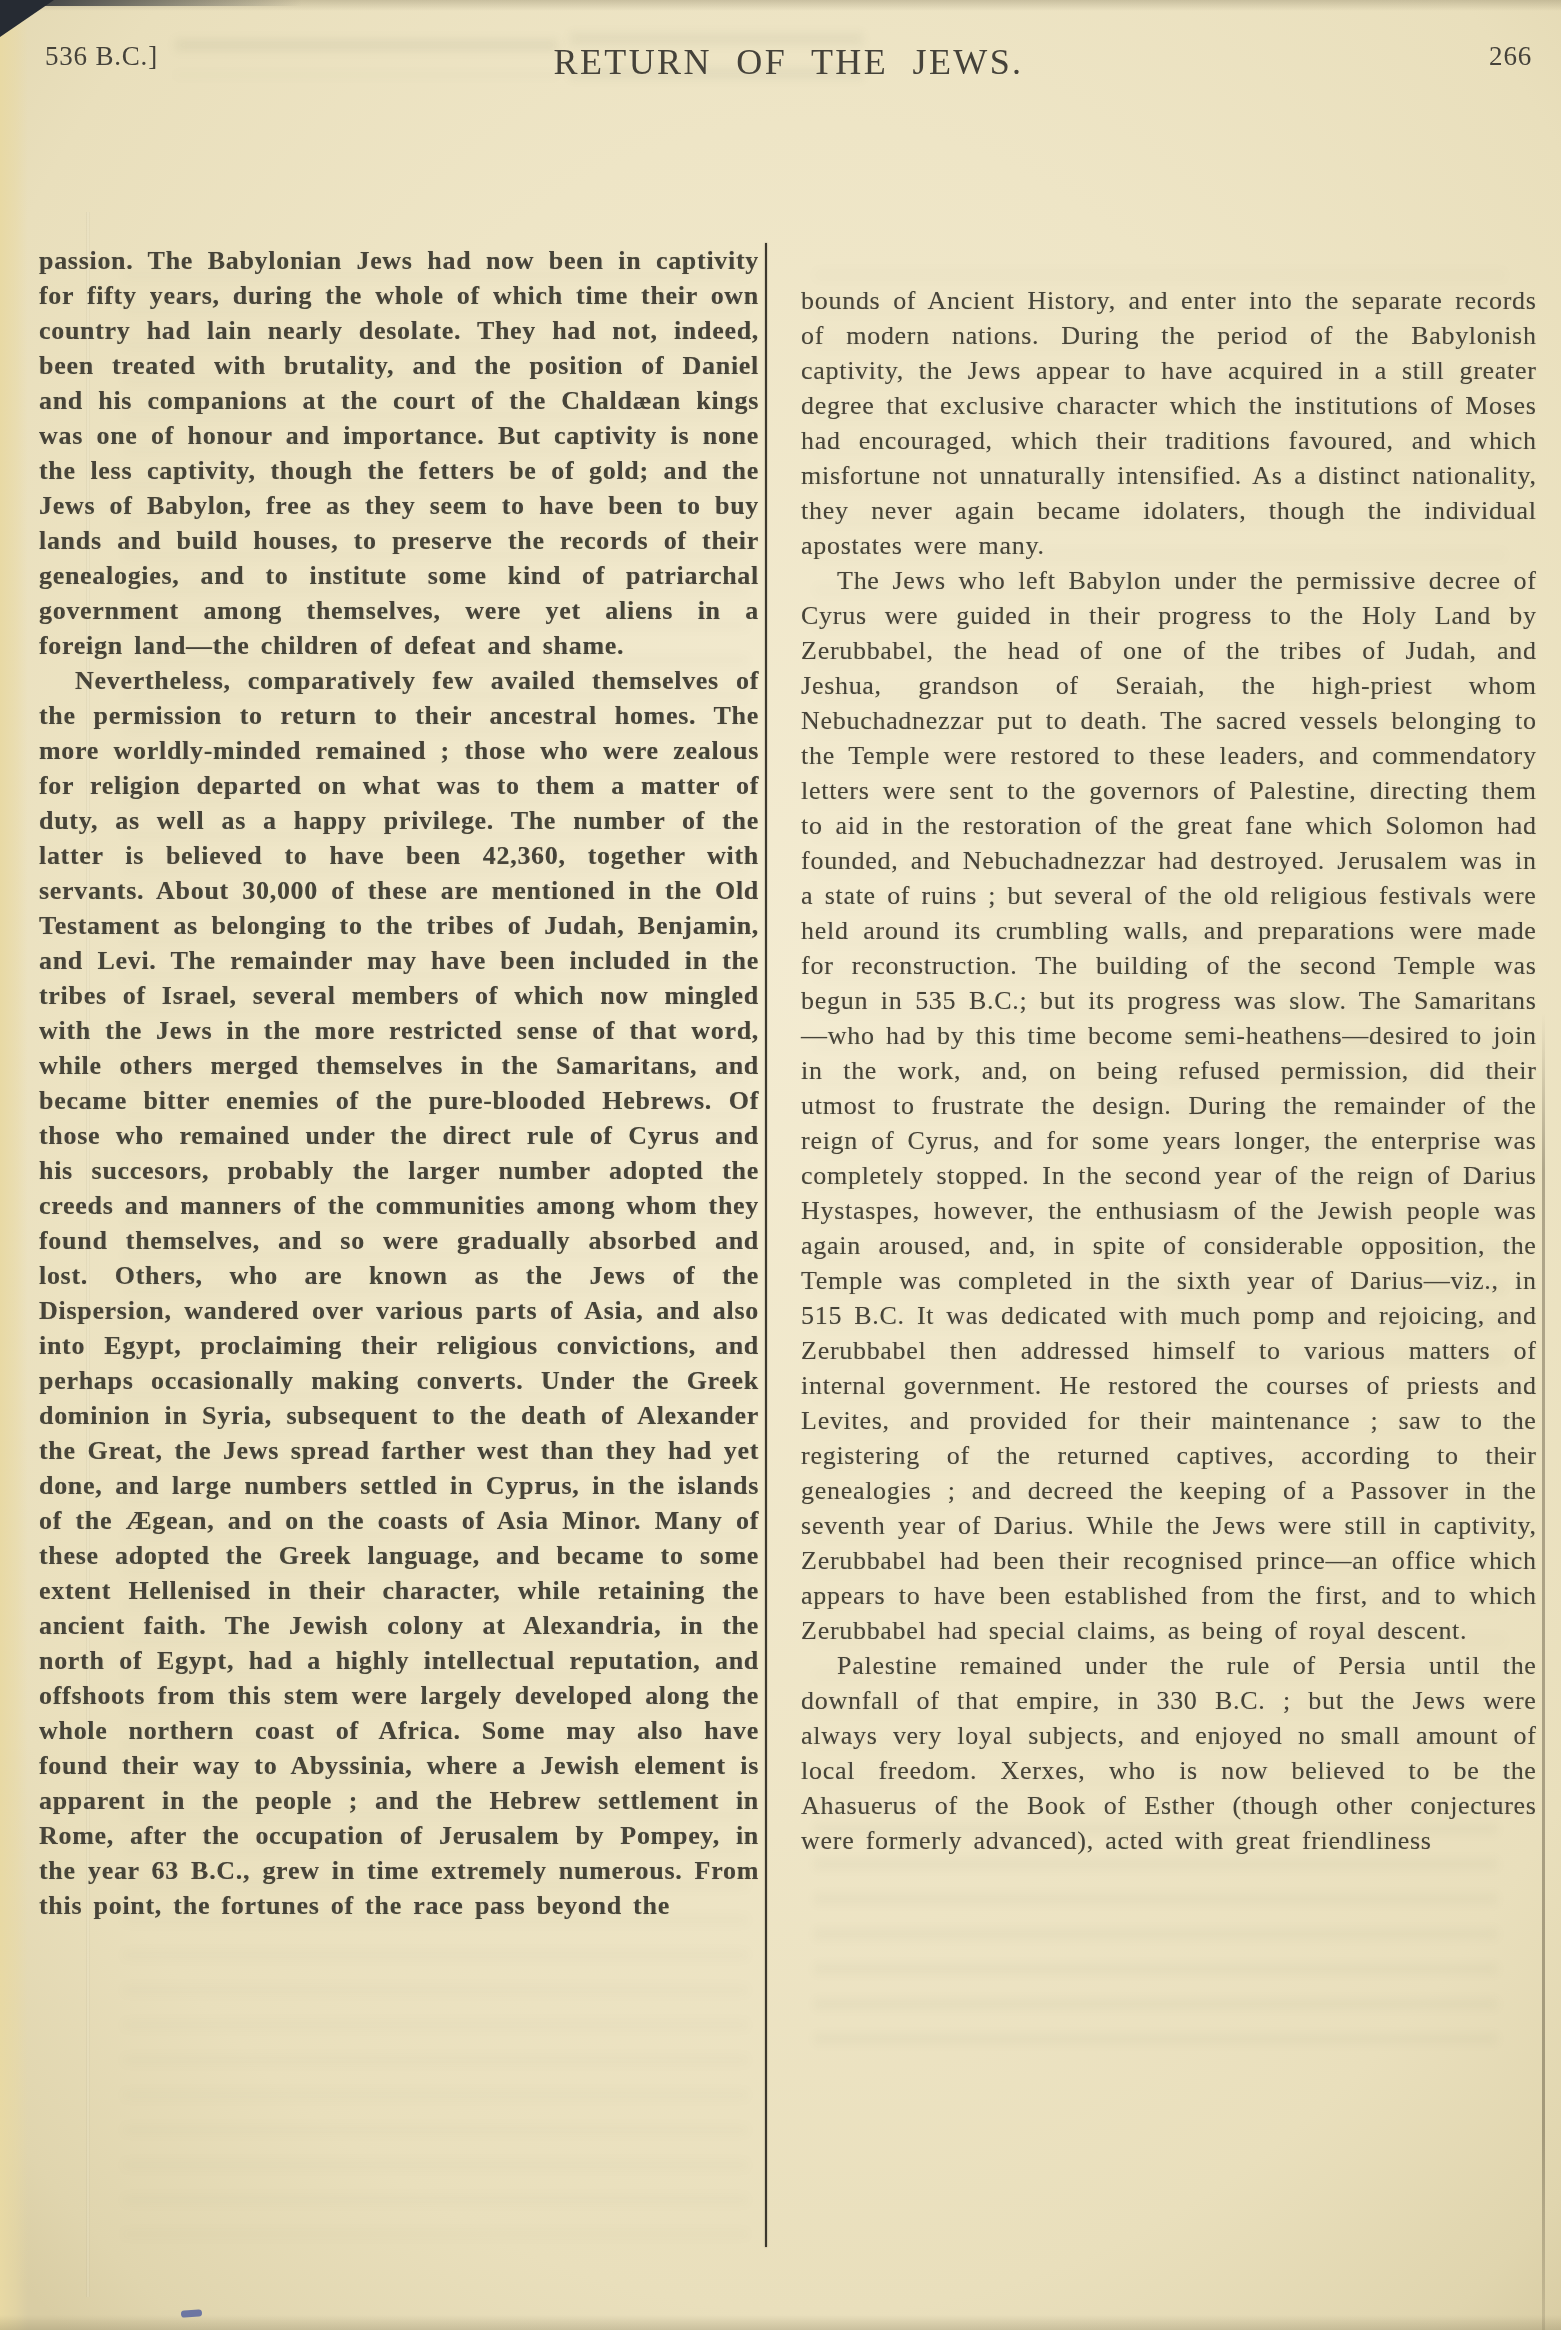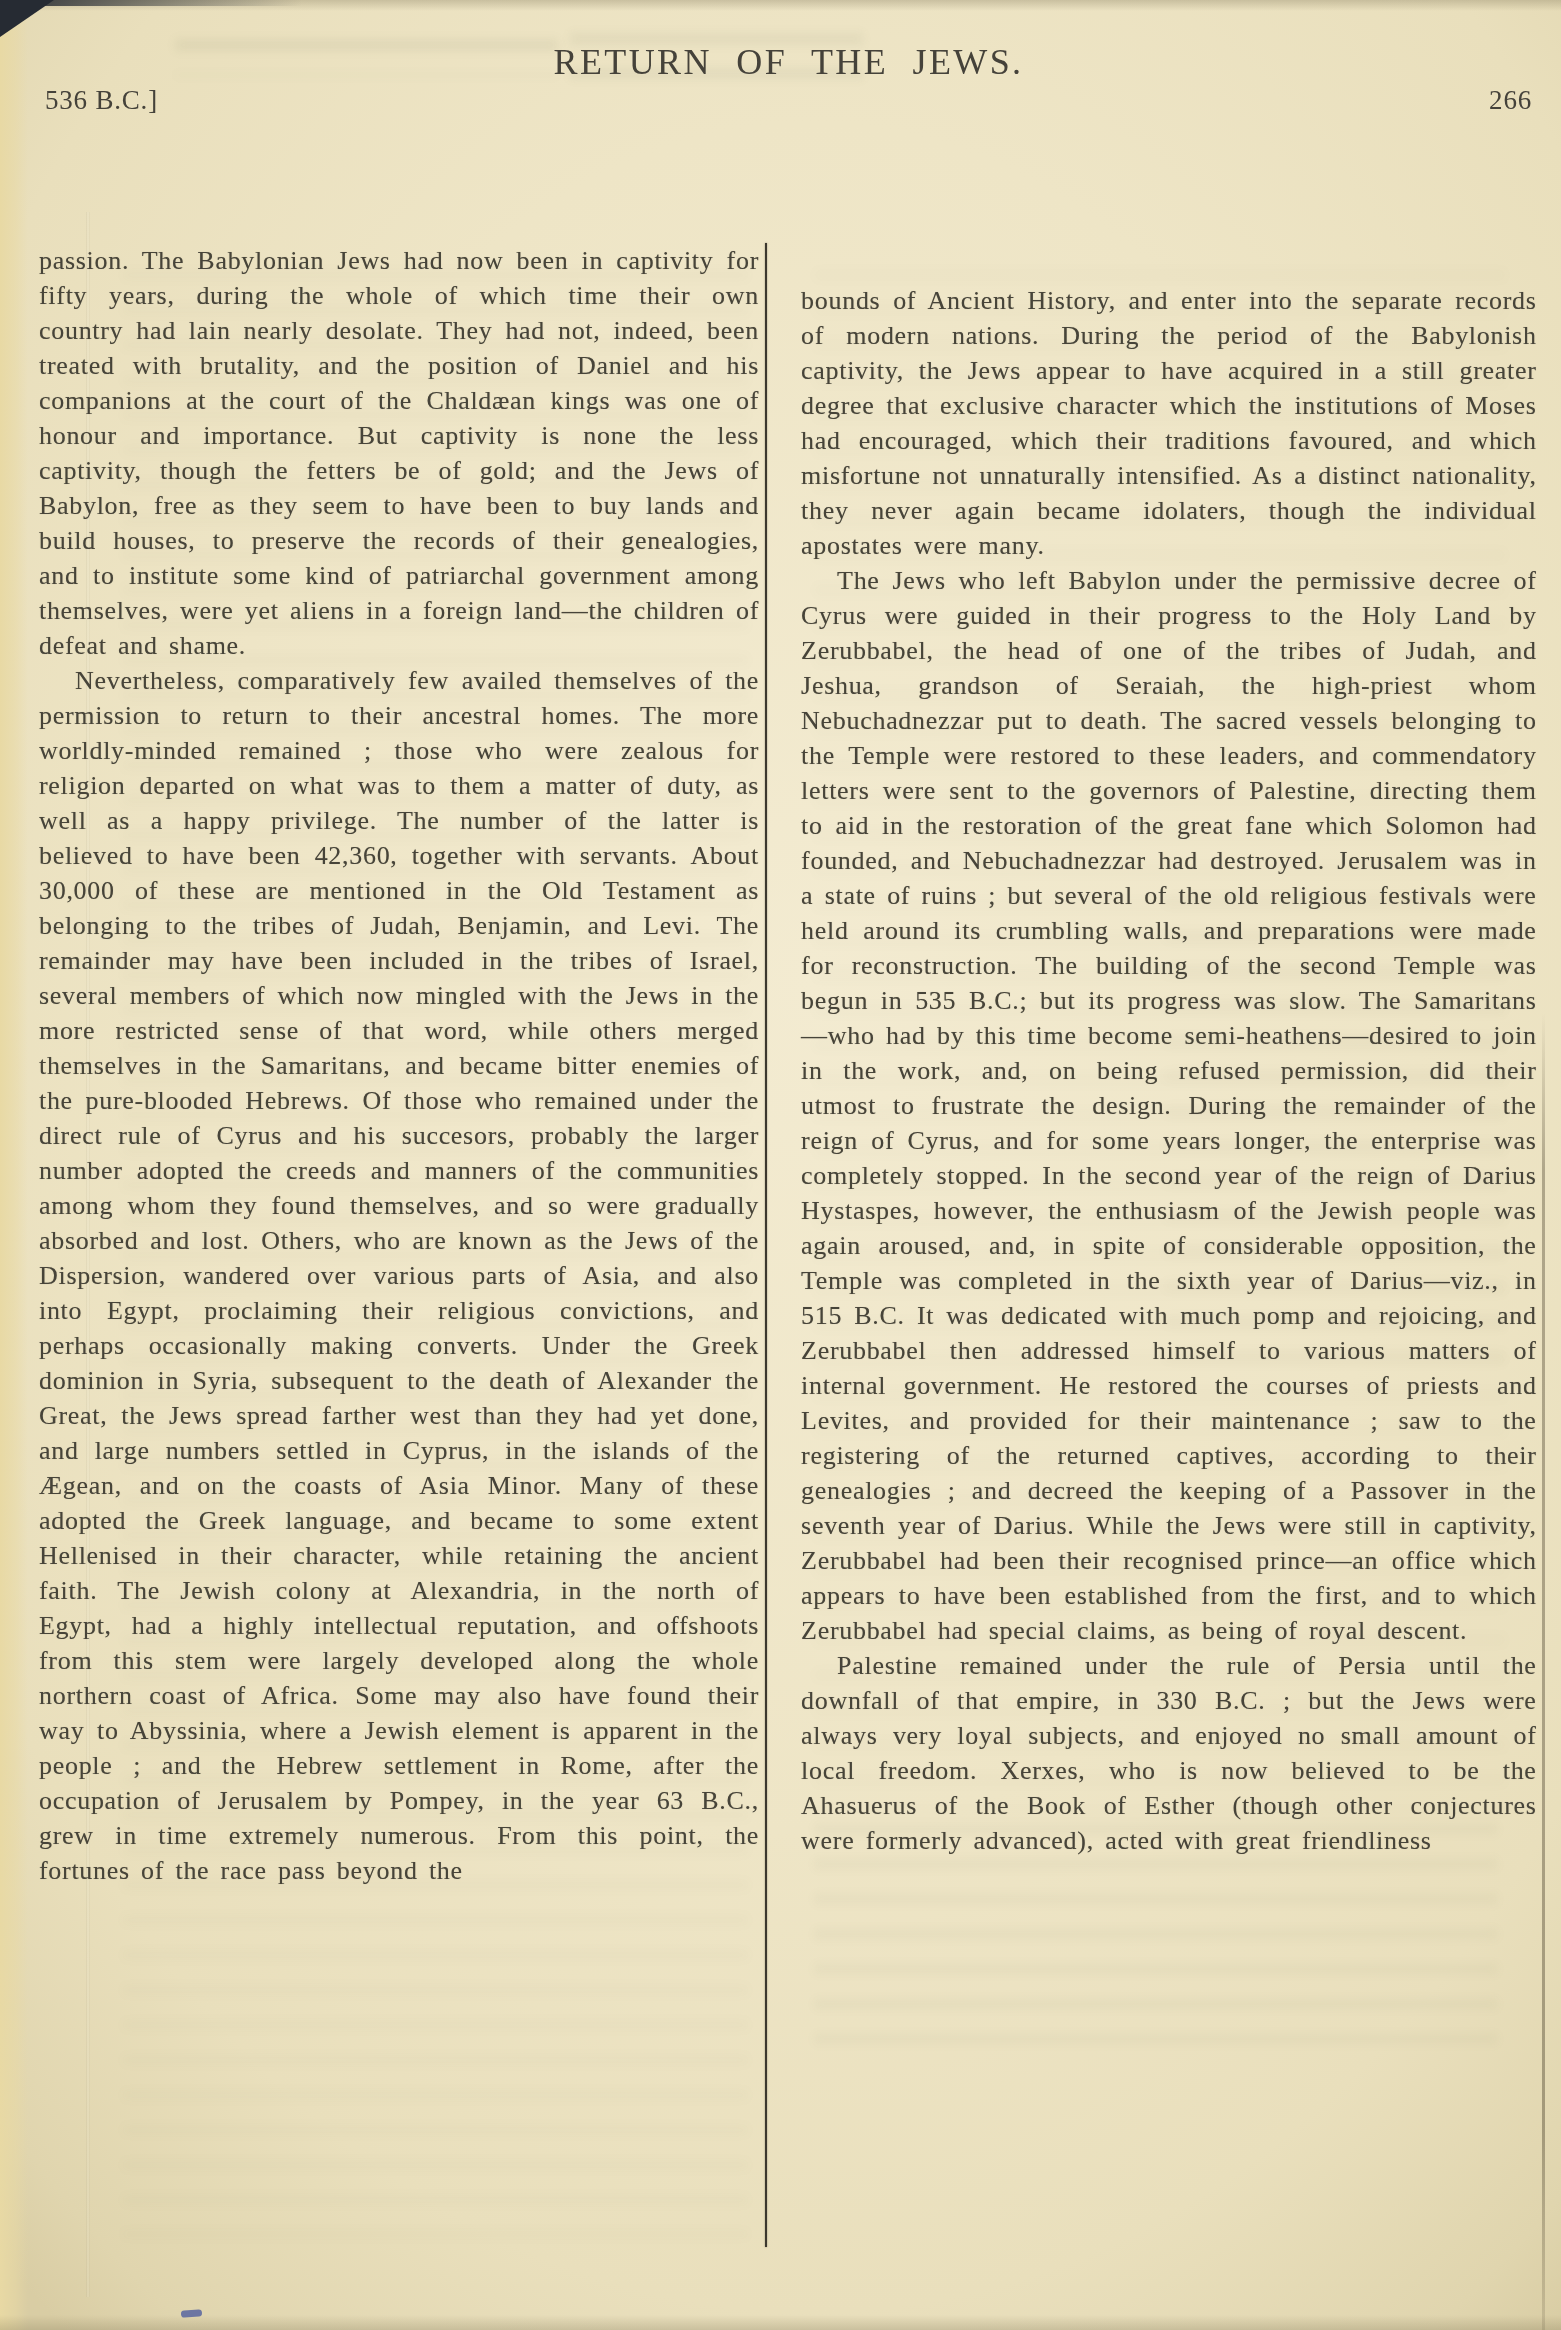--- a/index.html
+++ b/index.html
@@ -47,34 +47,34 @@
 
   header{
     position:absolute;top:41px;left:45px;right:29px;height:34px;
     display:flex;align-items:baseline;justify-content:space-between;
     font-size:27px;letter-spacing:0.8px;color:#45423a;
   }
   .h-title{
     position:absolute;left:50%;transform:translateX(-50%);
     font-size:36px;letter-spacing:2.4px;word-spacing:13px;white-space:nowrap;
   }
-  .h-left,.h-right{white-space:nowrap;margin-top:44px;}
+  .h-left,.h-right{white-space:nowrap;}
 
   .columns{
     position:absolute;top:243px;left:39px;right:24.4px;bottom:41px;
     display:flex;align-items:flex-start;
   }
   .col{
     font-size:26px;line-height:35px;letter-spacing:0.7px;word-spacing:4.1px;
     text-align:justify;color:#474439;
     text-shadow:0 0 0.8px rgba(71,68,57,0.35);
   }
   .col p{margin:0;text-indent:36px;}
   .col p.no-indent{text-indent:0;}
-  .col-left{width:720px;}
+  .col-left{width:720px;font-weight:bold;}
   .divider{width:2.4px;height:2004px;background:#3c382e;margin-left:5.7px;margin-right:34px;flex:none;
     box-shadow:0 0 1.6px rgba(60,56,46,0.6);}
   .col-right{flex:1;margin-top:40px;}
 </style>
 </head>
 <body>
 
 <div class="page">
 
   <div class="edge-left"></div>

